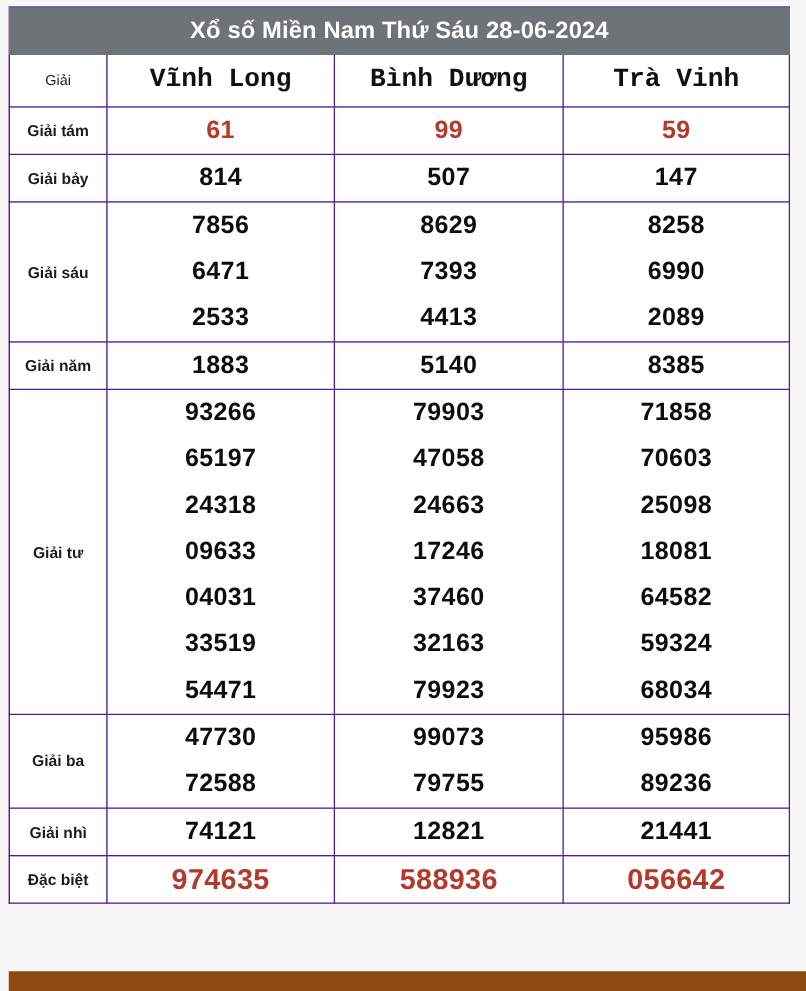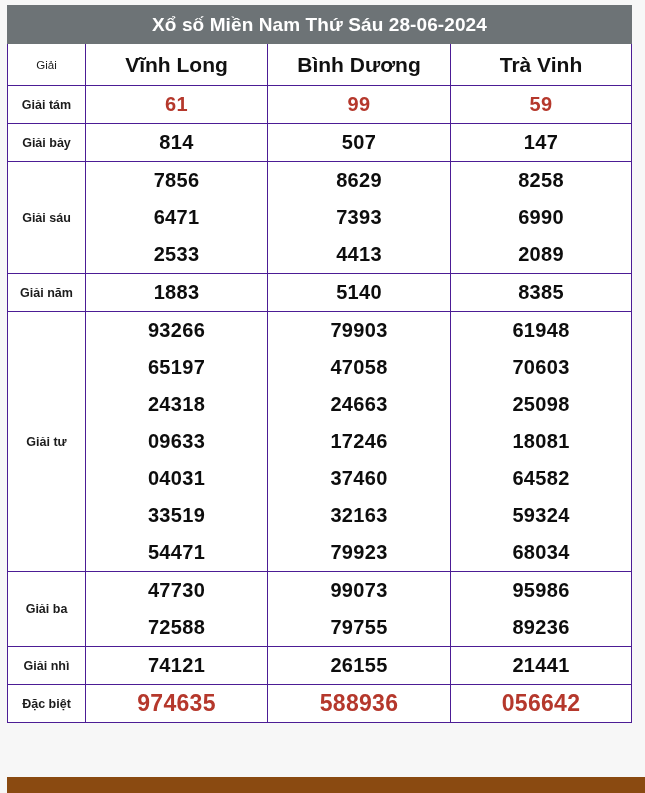--- a/index.html
+++ b/index.html
@@ -58,20 +58,21 @@
     height: 42px;
     vertical-align: middle;
   }
   .col-head-prov {
     font-size: 21px;
     font-weight: bold;
     color: #111111;
     text-align: center;
     height: 42px;
     vertical-align: middle;
+    font-family: Liberation Mono, monospace;
   }
 
   
   .prize-label {
     font-size: 12.5px;
     font-weight: bold;
     color: #1c1c1c;
     text-align: center;
     vertical-align: middle;
   }
@@ -202,21 +203,21 @@
           <td class="num-cell">
             <span class="num-line">79903</span>
             <span class="num-line">47058</span>
             <span class="num-line">24663</span>
             <span class="num-line">17246</span>
             <span class="num-line">37460</span>
             <span class="num-line">32163</span>
             <span class="num-line">79923</span>
           </td>
           <td class="num-cell">
-            <span class="num-line">61948</span>
+            <span class="num-line">71858</span>
             <span class="num-line">70603</span>
             <span class="num-line">25098</span>
             <span class="num-line">18081</span>
             <span class="num-line">64582</span>
             <span class="num-line">59324</span>
             <span class="num-line">68034</span>
           </td>
         </tr>
         <tr>
           <td class="prize-label">Giải ba</td>
@@ -232,21 +233,21 @@
             <span class="num-line">95986</span>
             <span class="num-line">89236</span>
           </td>
         </tr>
         <tr>
           <td class="prize-label">Giải nhì</td>
           <td class="num-cell">
             <span class="num-line">74121</span>
           </td>
           <td class="num-cell">
-            <span class="num-line">26155</span>
+            <span class="num-line">12821</span>
           </td>
           <td class="num-cell">
             <span class="num-line">21441</span>
           </td>
         </tr>
         <tr>
           <td class="prize-label">Đặc biệt</td>
           <td class="num-cell accent special">
             <span class="num-line">974635</span>
           </td>

